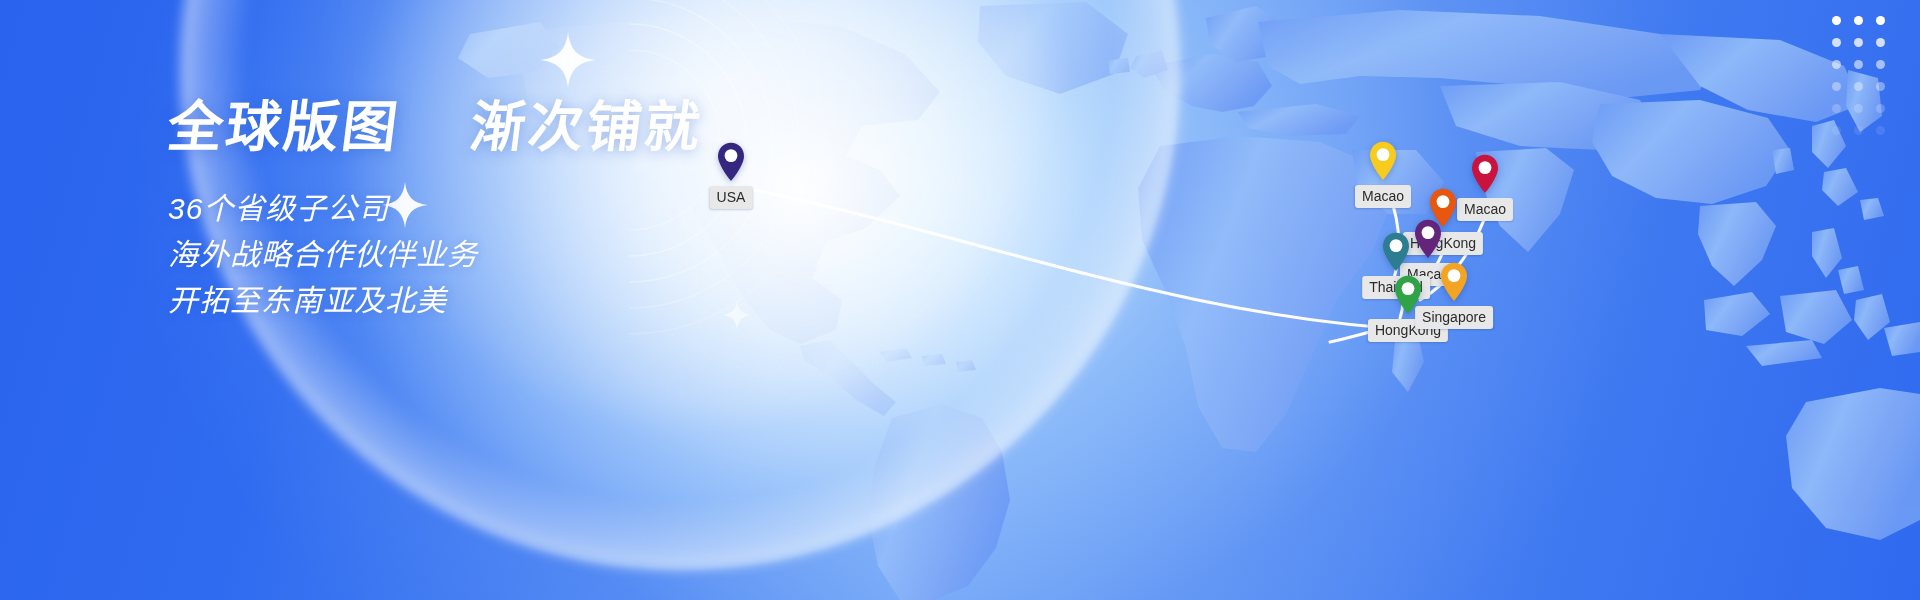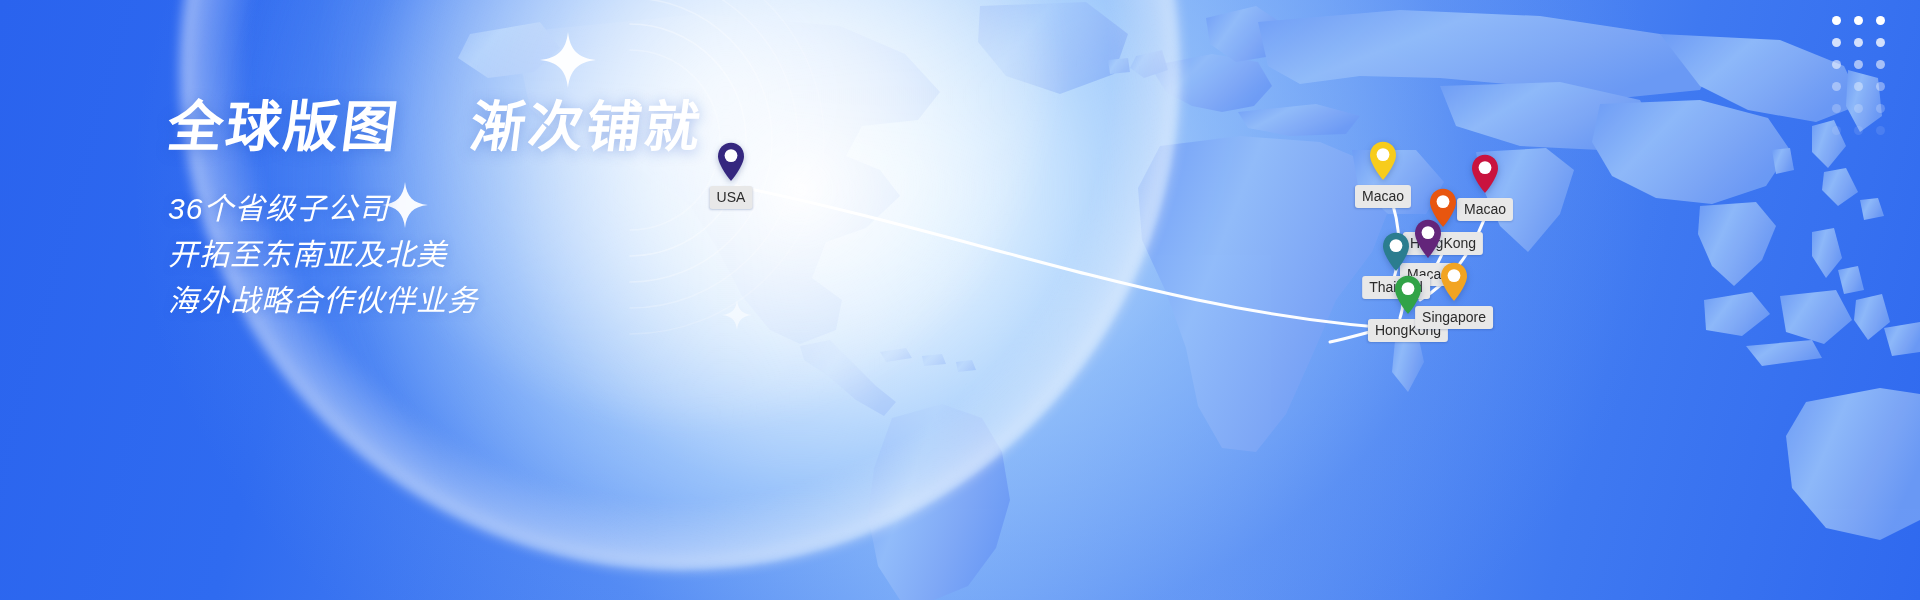--- a/index.html
+++ b/index.html
@@ -287,22 +287,22 @@
   </div>
 
   <div class="copy">
     <div class="headline">
       <span>全球版图</span>
       <span class="gap"></span>
       <span>渐次铺就</span>
     </div>
     <div class="subcopy">
       <div class="subline">36个省级子公司</div>
+      <div class="subline">海外战略合作伙伴业务</div>
       <div class="subline">开拓至东南亚及北美</div>
-      <div class="subline">海外战略合作伙伴业务</div>
     </div>
   </div>
 
   <div id="pin-layer">
       <div class="pin" style="left: 731px; top: 182px;">
         <div class="marker">
           <svg width="30" height="40" viewBox="0 0 30 40" xmlns="http://www.w3.org/2000/svg">
             <path d="M15 39 C15 39 28 23.5 28 14.2 C28 6.6 22.2 0.8 15 0.8 C7.8 0.8 2 6.6 2 14.2 C2 23.5 15 39 15 39 Z" fill="#35277f"></path>
             <circle cx="15" cy="13.6" r="6.4" fill="#ffffff"></circle>
           </svg>

